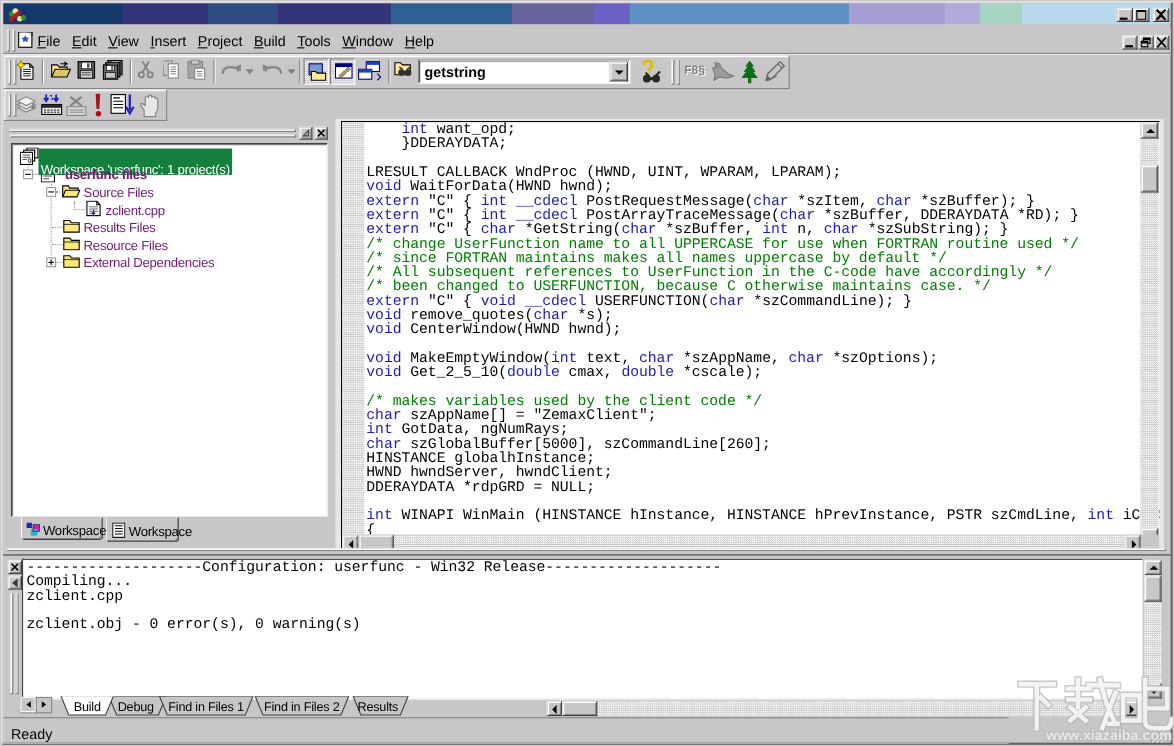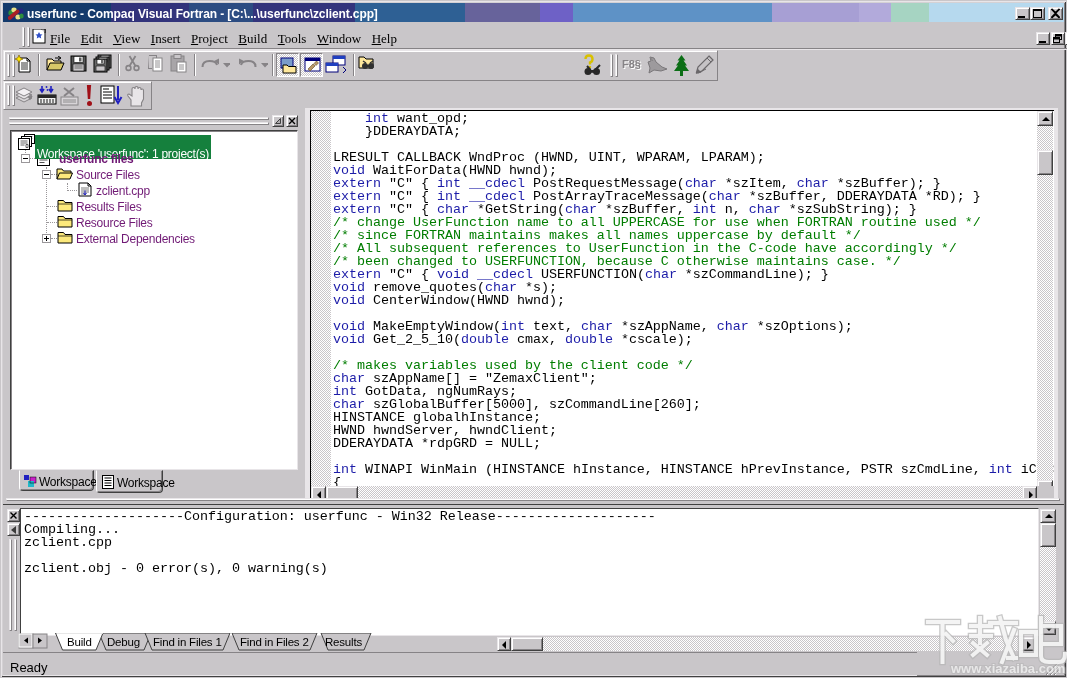--- a/index.html
+++ b/index.html
@@ -19,21 +19,21 @@
 .titlebar { left:3px; top:3px; width:1061px; height:19px;
   background:linear-gradient(to right,
    #143a6c 0, #143a6c 108px, #32337b 108px, #32337b 186px, #2c4c82 186px, #2c4c82 250px,
    #33347c 250px, #33347c 352px, #2e6094 352px, #2e6094 462px, #67639b 462px, #67639b 537px,
    #6e61c6 537px, #6e61c6 570px, #5e92c6 570px, #5e92c6 769px, #a79fd4 769px, #a79fd4 856px,
    #b2aadb 856px, #b2aadb 888px, #a6d4c2 888px, #a6d4c2 926px, #b6d9ee 926px, #b6d9ee 100%);
 }
 .titletext { left:24px; top:4px; color:#fff; font-weight:bold; font-size:12px; letter-spacing:-0.1px; }
 .tbtn { width:15px; height:13px; background:#c9c6c9; border:1px solid; border-color:#e8e5e8 #404040 #404040 #e8e5e8; box-shadow: inset 1px 1px 0 #fff, inset -1px -1px 0 #868386; }
 
-.menurow { left:19px; top:24px; width:1037px; height:26px;font-family:Liberation Serif, serif; }
+.menurow { left:3px; top:24px; width:1037px; height:26px; }
 .menuband { left:0; top:1px; width:1061px; height:24px; border-bottom:1px solid #868386; box-shadow:0 1px 0 #e8e5e8; }
 .grip { width:3px; background:#c9c6c9; border:1px solid; border-color:#e8e5e8 #868386 #868386 #e8e5e8; box-shadow: inset 1px 0 0 #fff; }
 .menu-item { display:inline-block; font-size:13px; color:#000; }
 .u { text-decoration:underline; }
 
 .toolband { background:#c9c6c9; border:1px solid; border-color:#e8e5e8 #868386 #868386 #e8e5e8; box-shadow: inset 1px 1px 0 #fff; }
 .tsep { width:2px; border-left:1px solid #868386; border-right:1px solid #fff; }
 
 .dockstrip-h { height:3px; border:1px solid; border-color:#e8e5e8 #868386 #868386 #e8e5e8; box-shadow: inset 1px 1px 0 #fff; }
 .treepanel { background:#fff; border:1px solid; border-color:#404040 #e8e5e8 #e8e5e8 #404040; box-shadow: inset 1px 1px 0 #868386; }
@@ -51,21 +51,20 @@
 <div class="abs titlebar">
   <svg class="abs" style="left:5px;top:4px" width="16" height="13" viewBox="0 0 16 13">
     <ellipse cx="3" cy="6" rx="2.6" ry="3" fill="#2e8e3e"></ellipse>
     <ellipse cx="6" cy="3" rx="2.6" ry="2.4" fill="#e8e08a"></ellipse>
     <ellipse cx="12.5" cy="4" rx="3" ry="2.8" fill="#252580"></ellipse>
     <ellipse cx="3.5" cy="10" rx="2.8" ry="2.4" fill="#252580"></ellipse>
     <ellipse cx="10" cy="10" rx="2.6" ry="2.5" fill="#e8e08a"></ellipse>
     <ellipse cx="13.5" cy="9" rx="2.2" ry="2.6" fill="#2e8e3e"></ellipse>
     <rect x="-1.5" y="4.8" width="14" height="3.6" rx="1.8" fill="#aa2025" transform="rotate(-40 7 7)"></rect>
   </svg>
-  <div class="abs titletext">userfunc - Compaq Visual Fortran - [C:\...\userfunc\zclient.cpp]</div>
   <div class="abs tbtn" style="left:1012px;top:4px">
       <div class="abs" style="left:2px;top:8px;width:7px;height:2px;background:#000"></div>
     </div>
   <div class="abs tbtn" style="left:1027px;top:4px">
       <div class="abs" style="left:2px;top:1px;width:9px;height:9px;border:1px solid #000;border-top:2px solid #000"></div>
     </div>
   <div class="abs tbtn" style="left:1045px;top:4px">
     <svg width="13" height="11" viewBox="0 0 13 11">
         <path d="M2.5 1 L6.5 4.5 L10.5 1 M2.5 10 L6.5 6.5 L10.5 10" stroke="#000" stroke-width="1.6" fill="none"></path>
         <path d="M2.5 1 L10.5 9.5 M10.5 1 L2.5 9.5" stroke="#000" stroke-width="1.6"></path>
@@ -201,20 +200,26 @@
   <div class="abs tsep" style="left:350px;top:4px;height:22px"></div>
 
   <svg class="abs" style="left:355px;top:5px" width="20" height="18" viewBox="0 0 20 18">
     <path d="M1 13 V2 h5 l2 2 h7 v9 z" fill="#ffe89c" stroke="#000"></path>
     <circle cx="7" cy="11" r="3" fill="#303030"></circle>
     <circle cx="13" cy="11" r="3" fill="#303030"></circle>
     <rect x="9" y="10" width="2.5" height="2" fill="#303030"></rect>
     <path d="M5 6 l3 2 M15 6 l-3 2" stroke="#303030" stroke-width="1.4"></path>
   </svg>
 
+  <div class="abs" style="left:377px;top:4px;width:193px;height:22px;background:#fff;border:1px solid;border-color:#868386 #fff #fff #868386;box-shadow:inset 1px 1px 0 #404040">
+    <div class="abs" style="left:5px;top:3px;font-size:13px;font-weight:bold">getstring</div>
+    <div class="abs sb-btn" style="right:1px;top:1px;width:17px;height:18px">
+      <div class="arrow" style="left:4px;top:7px;border-left:4px solid transparent;border-right:4px solid transparent;border-top:4px solid #000"></div>
+    </div>
+  </div>
 
   <svg class="abs" style="left:580px;top:4px" width="20" height="22" viewBox="0 0 20 22">
     <path d="M2.5 5 q0 -3.5 3.5 -3.5 q3.5 0 3.5 3.5 q0 3 -2.5 3.5 l0 2" fill="none" stroke="#d8c000" stroke-width="2.4"></path>
     <circle cx="7" cy="13" r="1.2" fill="#d8c000"></circle>
     <path d="M4 12 l3.5 4 M17 11 l-5 5" stroke="#282828" stroke-width="2"></path>
     <circle cx="5" cy="17.5" r="3.5" fill="#282828"></circle>
     <circle cx="13.5" cy="17.5" r="3.5" fill="#282828"></circle>
     <rect x="7" y="16" width="5" height="2.8" fill="#282828"></rect>
   </svg>
   <div class="abs grip" style="left:607px;top:4px;height:23px"></div>

